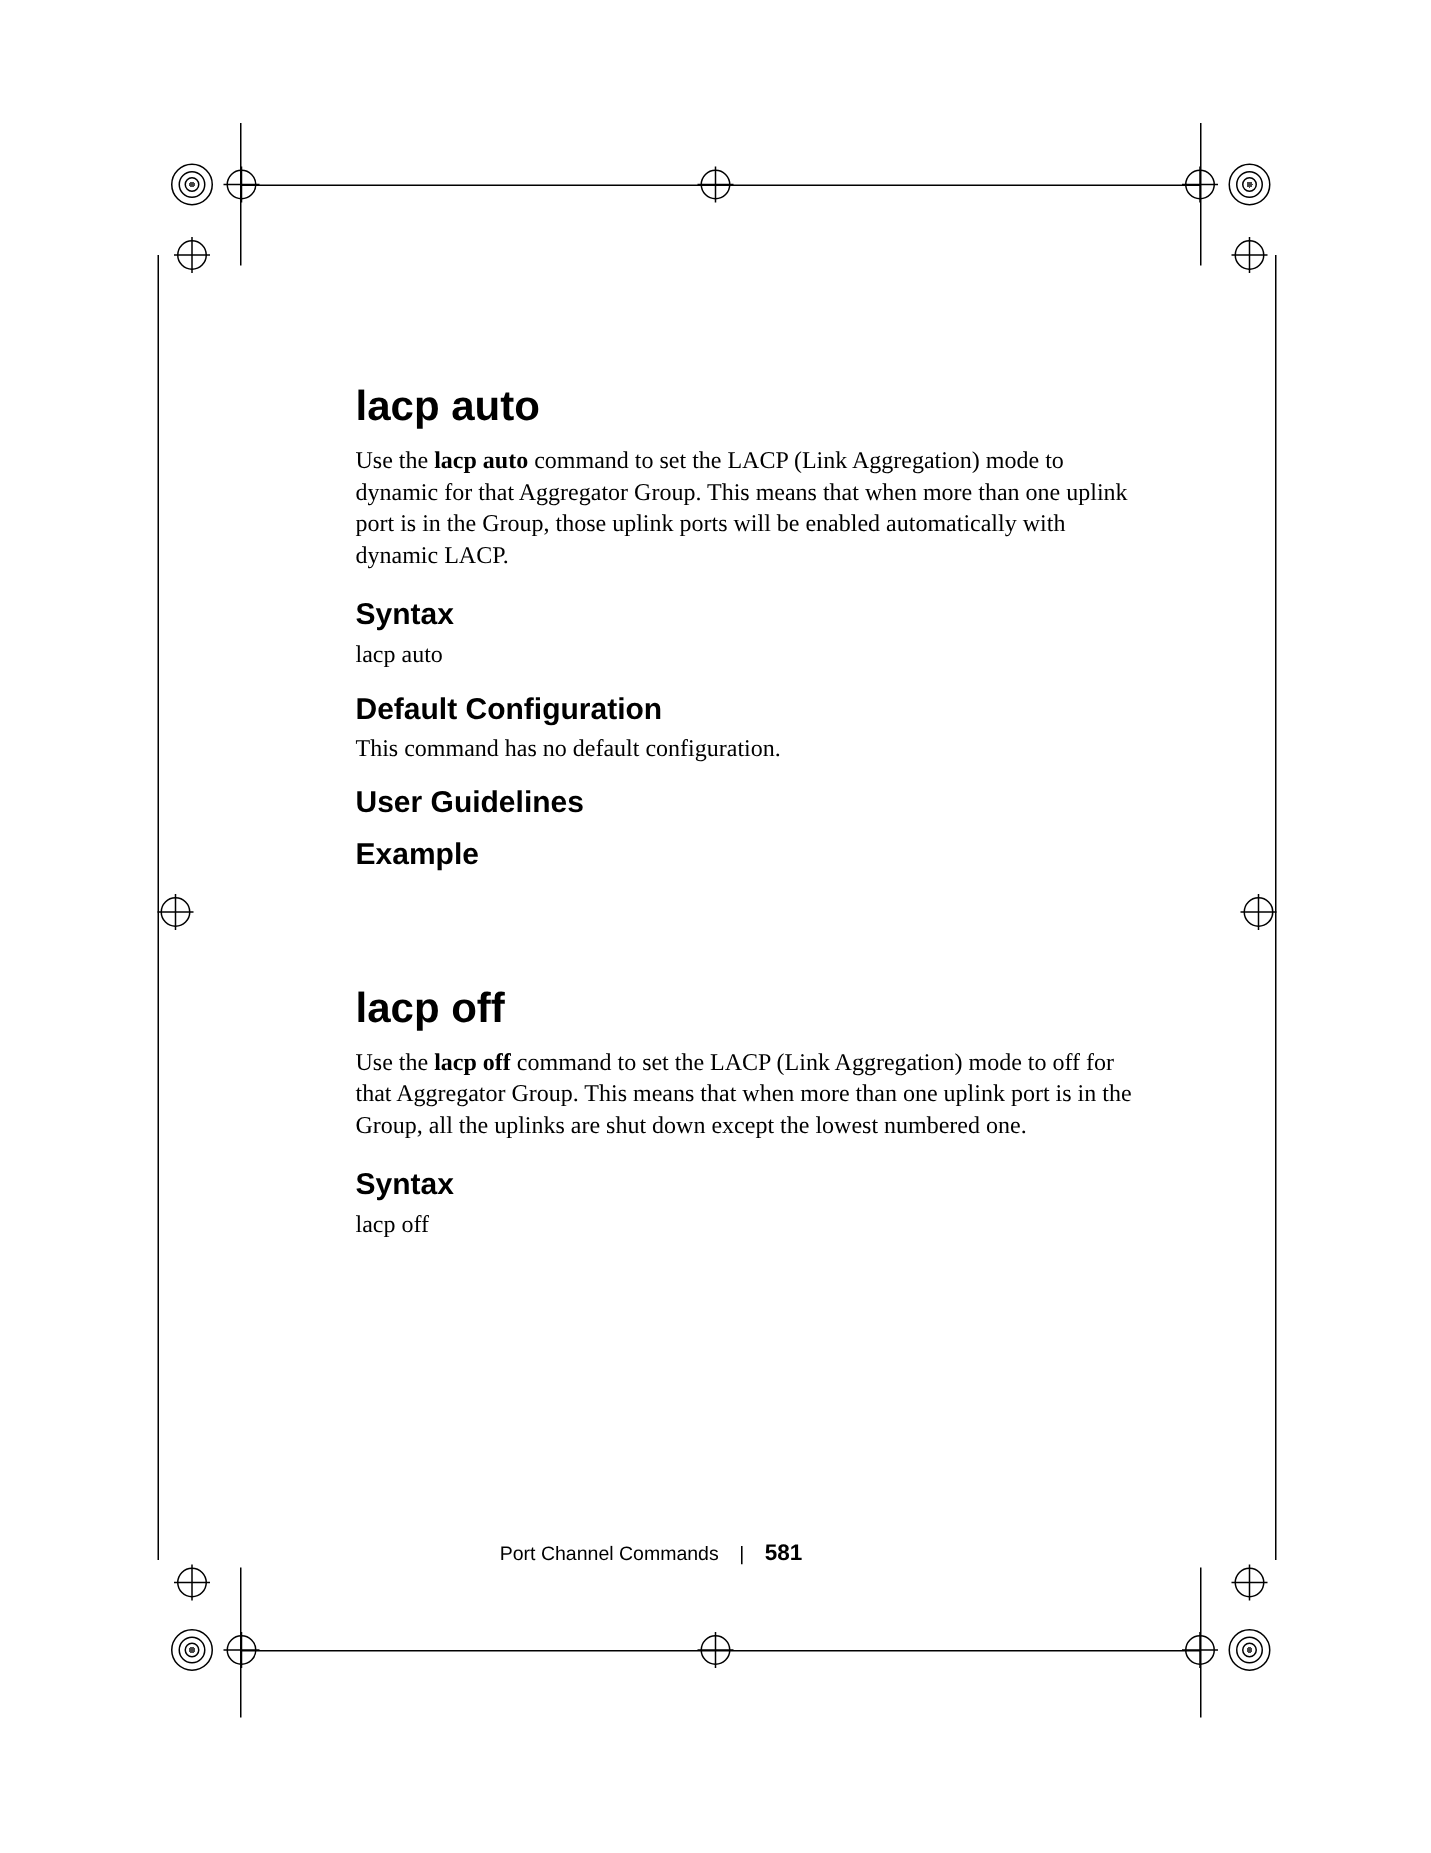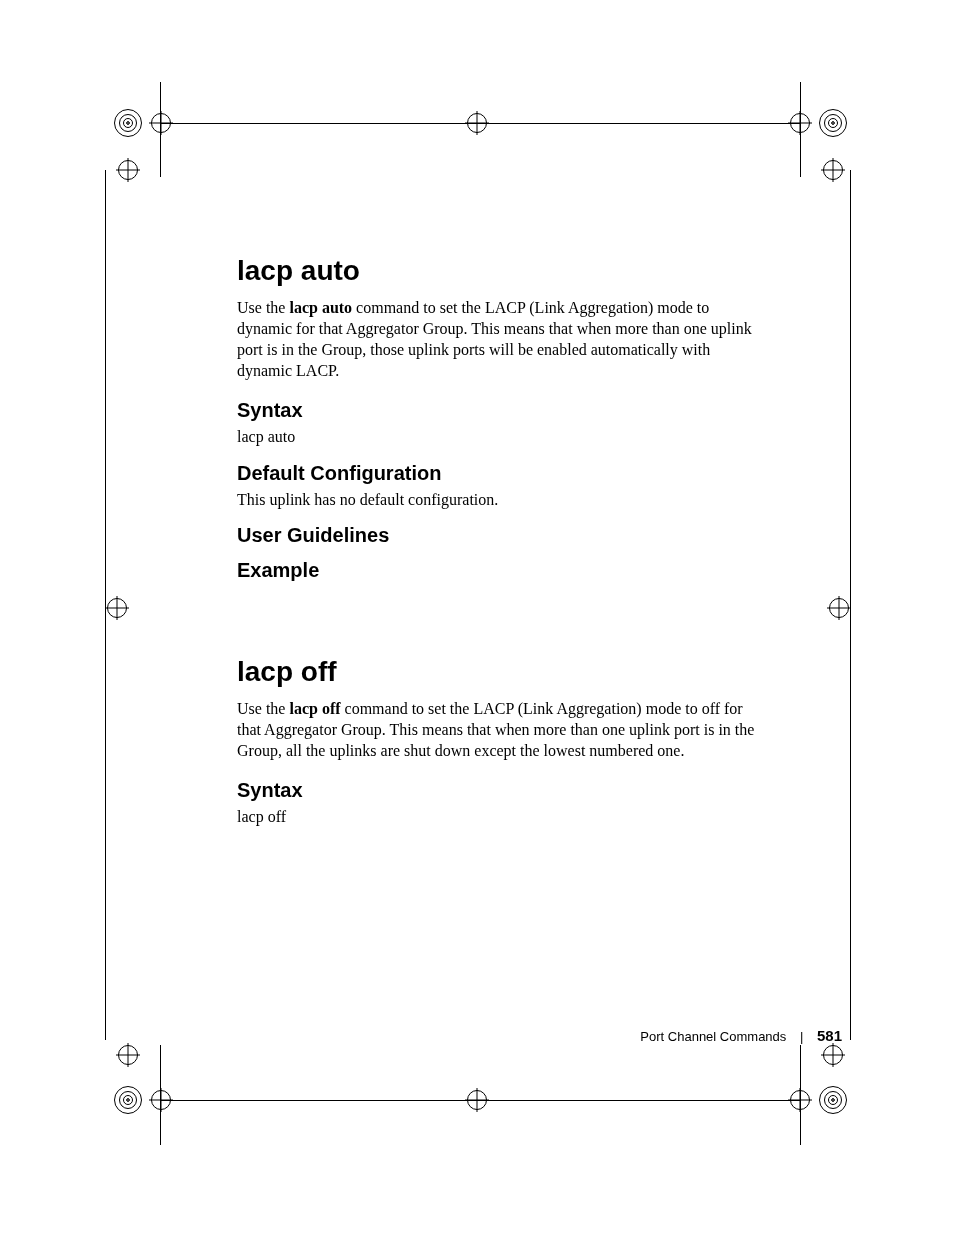--- a/index.html
+++ b/index.html
@@ -73,22 +73,22 @@
 
   strong.inline { font-weight: bold; }
 
   .spacer-lg { height: 70px; }
 
   .footer {
     position: absolute;
     left: 0;
     right: 0;
     top: 1027px;
-    text-align: right;
-    padding-right: 112px;
+    text-align: center;
+    padding-right: 86px;
     font-family: Arial, Helvetica, sans-serif;
     font-size: 13px;
   }
   .footer .divider { margin: 0 10px; }
   .footer .pnum { font-weight: 900; font-size: 15px; }
 </style>
 </head>
 <body>
 
 <div class="hline" style="left:160px; top:123px; width:640px;"></div>
@@ -186,21 +186,21 @@
 
   <h2 class="section-title">lacp auto</h2>
   <p class="body">
     <span>Use the </span><strong class="inline">lacp auto</strong><span> command to set the LACP (Link Aggregation) mode to dynamic for that Aggregator Group. This means that when more than one uplink port is in the Group, those uplink ports will be enabled automatically with dynamic LACP.</span>
   </p>
 
   <h3 class="sub">Syntax</h3>
   <p class="val">lacp auto</p>
 
   <h3 class="sub">Default Configuration</h3>
-  <p class="val">This uplink has no default configuration.</p>
+  <p class="val">This command has no default configuration.</p>
 
 
   <h3 class="sub">User Guidelines</h3>
 
   <h3 class="sub">Example</h3>
 
   <div class="spacer-lg"></div>
 
   <h2 class="section-title">lacp off</h2>
   <p class="body">

